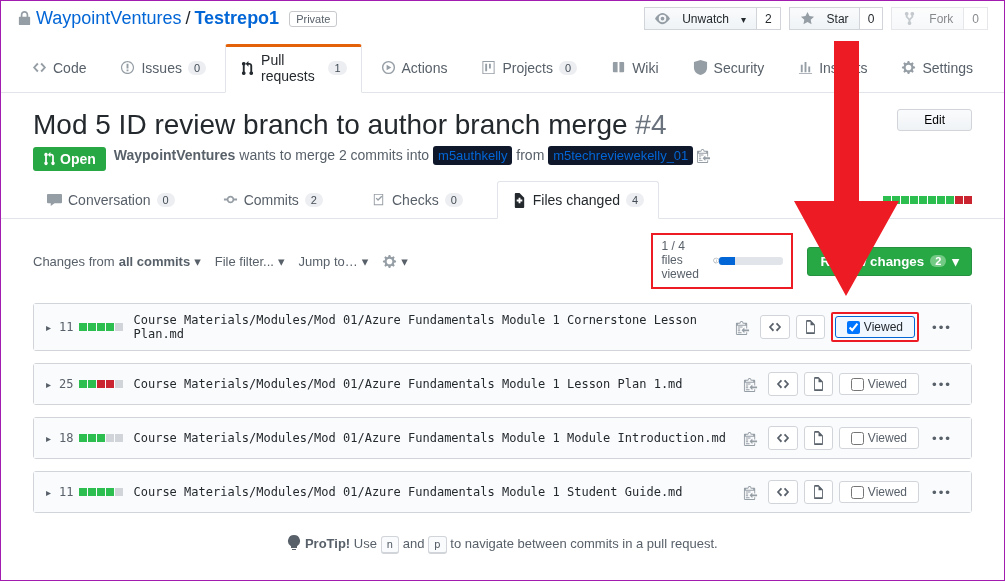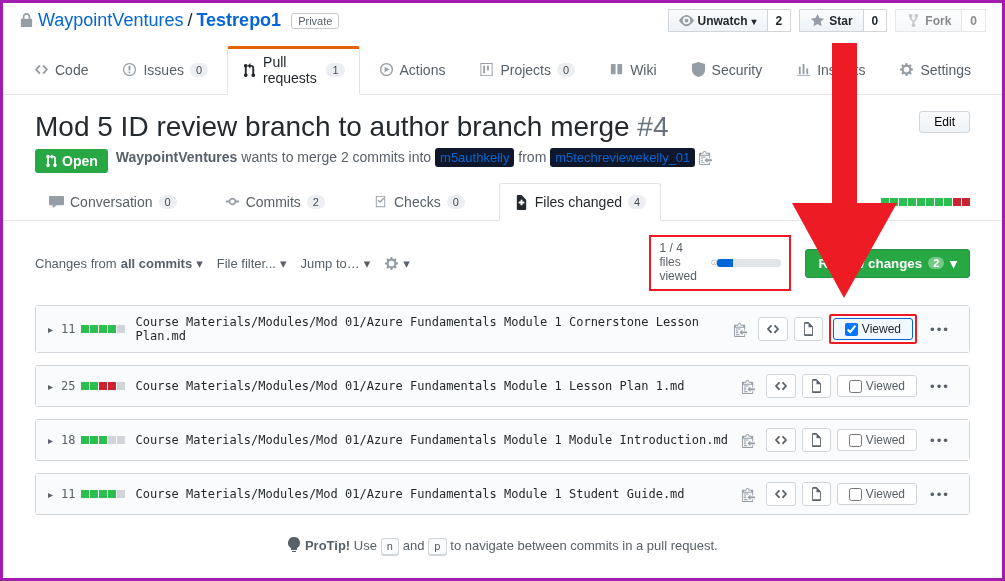--- a/index.html
+++ b/index.html
@@ -1,41 +1,41 @@
 <!DOCTYPE html>
 <html><head>
 <meta charset="utf-8">
 <style>
   * { box-sizing: border-box; margin: 0; padding: 0; }
   body { font-family: -apple-system, BlinkMacSystemFont, "Segoe UI", Helvetica, Arial, sans-serif; font-size: 14px; color: #24292e; background: #fff; }
-  .container { width: 1005px; height: 581px; border: 3px solid #a21caf; position: relative; overflow: hidden; }
+  .container { width: 1005px; height: 581px; border: 1px solid #a21caf; position: relative; overflow: hidden; }
   
   
   .repohead { padding: 6px 16px 0 16px; display: flex; justify-content: space-between; align-items: center; }
   .breadcrumb { display: flex; align-items: center; font-size: 18px; gap: 4px; }
   .breadcrumb a { color: #0366d6; text-decoration: none; }
   .private-badge { font-size: 11px; border: 1px solid #c7c9cc; color: #586069; padding: 1px 6px; border-radius: 3px; margin-left: 6px; }
   .repo-actions { display: flex; gap: 8px; }
   .btn-group { display: flex; }
-  .btn-sm { font-size: 12px; padding: 3px 10px; border: 1px solid #d1d5da; background: linear-gradient(#fafbfc,#eff3f6); display: flex; align-items: center; gap: 4px; font-weight: bold; }
+  .btn-sm { font-size: 12px; padding: 3px 10px; border: 1px solid #d1d5da; background: linear-gradient(#fafbfc,#eff3f6); display: flex; align-items: center; gap: 12px; }
   .btn-sm.count { background: #fff; border-left: none; padding: 3px 8px; }
   .btn-sm .caret::after { content: "▾"; font-size: 10px; }
   
   
   .reponav { display: flex; gap: 4px; margin-top: 14px; border-bottom: 1px solid #e1e4e8; padding: 0 16px; }
   .reponav-item { padding: 7px 14px 8px; color: #586069; display: flex; align-items: center; gap: 6px; font-size: 14px; border: 1px solid transparent; }
   .reponav-item.selected { background: #fff; border: 1px solid #e1e4e8; border-top: 3px solid #e36209; border-bottom-color: #fff; border-radius: 3px 3px 0 0; color: #24292e; margin-bottom: -1px; padding-top: 5px; }
   .counter { background: #eceef1; color: #444d56; padding: 1px 6px; border-radius: 20px; font-size: 11px; }
   .oct { width: 15px; height: 15px; color: #959da5; flex-shrink: 0; }
   
   
   .pr-title { padding: 16px 32px 6px; display: flex; justify-content: space-between; align-items: flex-start; }
   .pr-title h1 { font-size: 28px; font-weight: 400; }
   .pr-num { color: #6a737d; font-weight: 300; }
-  .edit-btn { font-size: 12px; padding: 3px 14px; border: 1px solid #d1d5da; background: linear-gradient(#fafbfc,#eff3f6); border-radius: 3px; }
+  .edit-btn { font-size: 12px; padding: 3px 26px; border: 1px solid #d1d5da; background: linear-gradient(#fafbfc,#eff3f6); border-radius: 3px; }
   
   
   .pr-meta { padding: 0 32px 10px; display: flex; align-items: flex-start; gap: 8px; font-size: 14px; color: #586069; }
   .state-open { background: #28a745; color: #fff; padding: 4px 10px; border-radius: 3px; font-weight: 600; display: flex; align-items: center; gap: 4px; }
   .branch { font-family: Liberation Sans, sans-serif; font-size: 13px; background: #0f172a; color: #0366d6; padding: 2px 5px; border-radius: 3px; }
   
   
   .pr-tabs { padding: 0 32px; border-bottom: 1px solid #e1e4e8; display: flex; gap: 20px; align-items: center; position: relative; }
   .pr-tab { padding: 10px 14px; display: flex; gap: 6px; align-items: center; color: #586069; }
   .pr-tab.selected { border: 1px solid #e1e4e8; border-bottom-color: #fff; border-radius: 3px 3px 0 0; margin-bottom: -1px; color: #24292e; }

